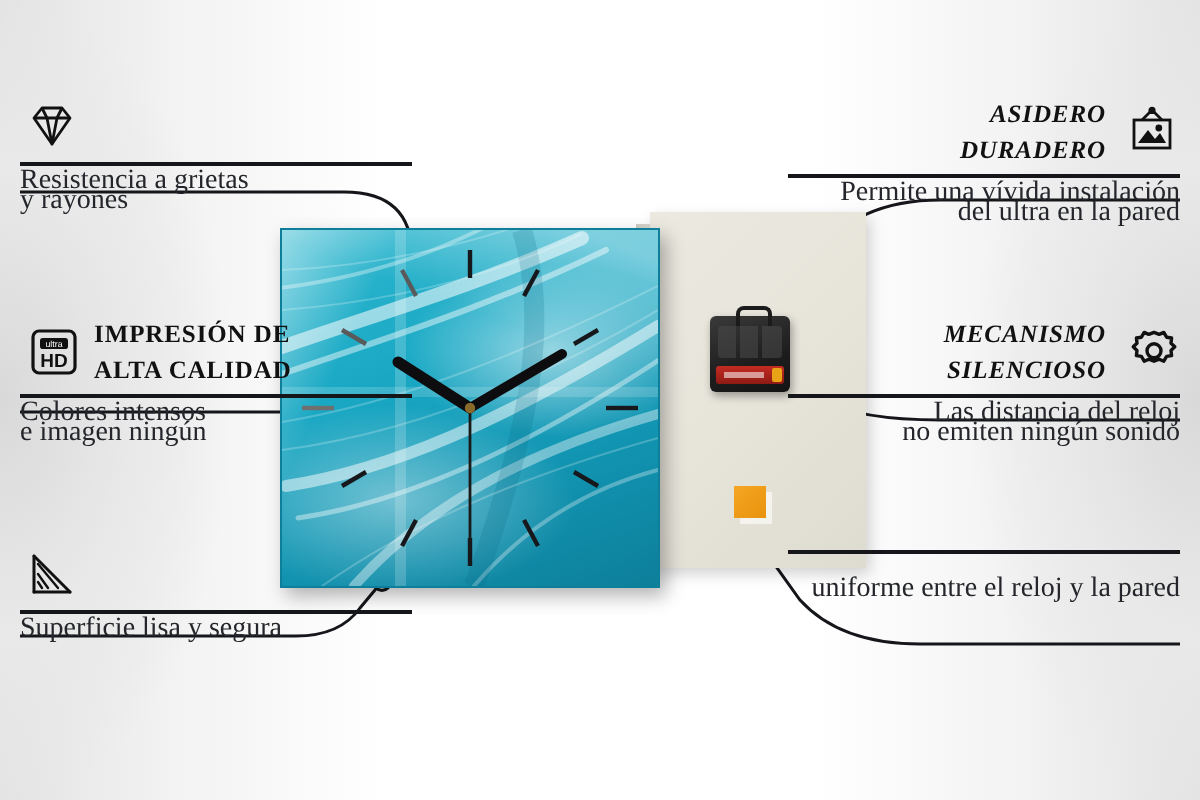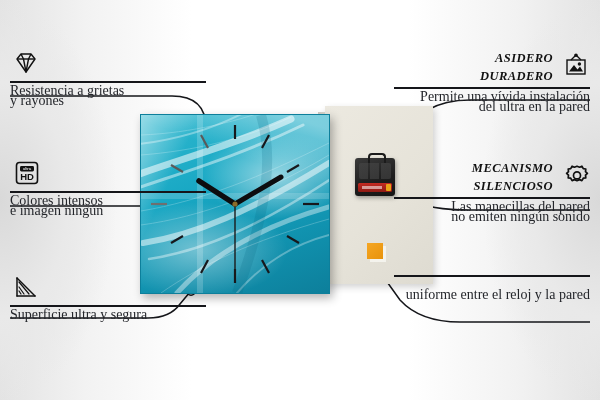--- a/index.html
+++ b/index.html
@@ -204,20 +204,24 @@
   <div class="feature left" id="f-impresion">
     <div class="fhead">
       <span class="ficon">
         <svg width="26" height="24" viewBox="0 0 26 24">
           <rect x="2.5" y="1.5" width="21" height="21" rx="3" fill="none" stroke="#111" stroke-width="1.6"></rect>
           <rect x="6" y="5" width="14" height="5.5" rx="1.4" fill="#111"></rect>
           <text x="13" y="9.4" font-family="Liberation Sans, sans-serif" font-size="4.4" fill="#fff" text-anchor="middle">ultra</text>
           <text x="13" y="19.4" font-family="Liberation Sans, sans-serif" font-size="9.5" font-weight="bold" fill="#111" text-anchor="middle">HD</text>
         </svg>
       </span>
+      <span>
+        <span class="ftitle">IMPRESIÓN DE</span><br>
+        <span class="ftitle">ALTA CALIDAD</span>
+      </span>
     </div>
     <div class="rule"></div>
     <div class="fdesc">
       <span>Colores intensos</span><br>
       <span>e imagen ningún</span>
     </div>
   </div>
 
   <div class="feature left" id="f-bordes">
     <div class="fhead">
@@ -229,21 +233,21 @@
             <line x1="5" y1="3" x2="23" y2="21"></line>
             <line x1="7" y1="7" x2="17" y2="19" stroke-width="1.2"></line>
             <line x1="7" y1="12" x2="12" y2="19" stroke-width="1.2"></line>
             <line x1="7" y1="16" x2="9" y2="19" stroke-width="1.2"></line>
           </g>
         </svg>
       </span>
     </div>
     <div class="rule"></div>
     <div class="fdesc">
-      <span>Superficie ultra y segura</span>
+      <span>Superficie lisa y segura</span>
     </div>
   </div>
 
   <div class="feature right" id="f-asidero">
     <div class="fhead">
       <span class="ficon">
         <svg width="28" height="26" viewBox="0 0 28 26">
           <g fill="none" stroke="#111" stroke-width="1.4">
             <path d="M14,2 L9,7 M14,2 L19,7"></path>
             <circle cx="14" cy="2.2" r="1.1" fill="#111"></circle>
@@ -275,21 +279,21 @@
           </g>
         </svg>
       </span>
       <span>
         <span class="ftitle">MECANISMO</span><br>
         <span class="ftitle">SILENCIOSO</span>
       </span>
     </div>
     <div class="rule"></div>
     <div class="fdesc">
-      <span>Las manecillas del pared</span><br>
+      <span>Las distancia del reloj</span><br>
       <span>no emiten ningún sonido</span>
     </div>
   </div>
 
   <div class="feature right" id="f-espaciador">
     <div class="rule"></div>
     <div class="fdesc">
       <br>
       <span>uniforme entre el reloj y la pared</span>
     </div>

